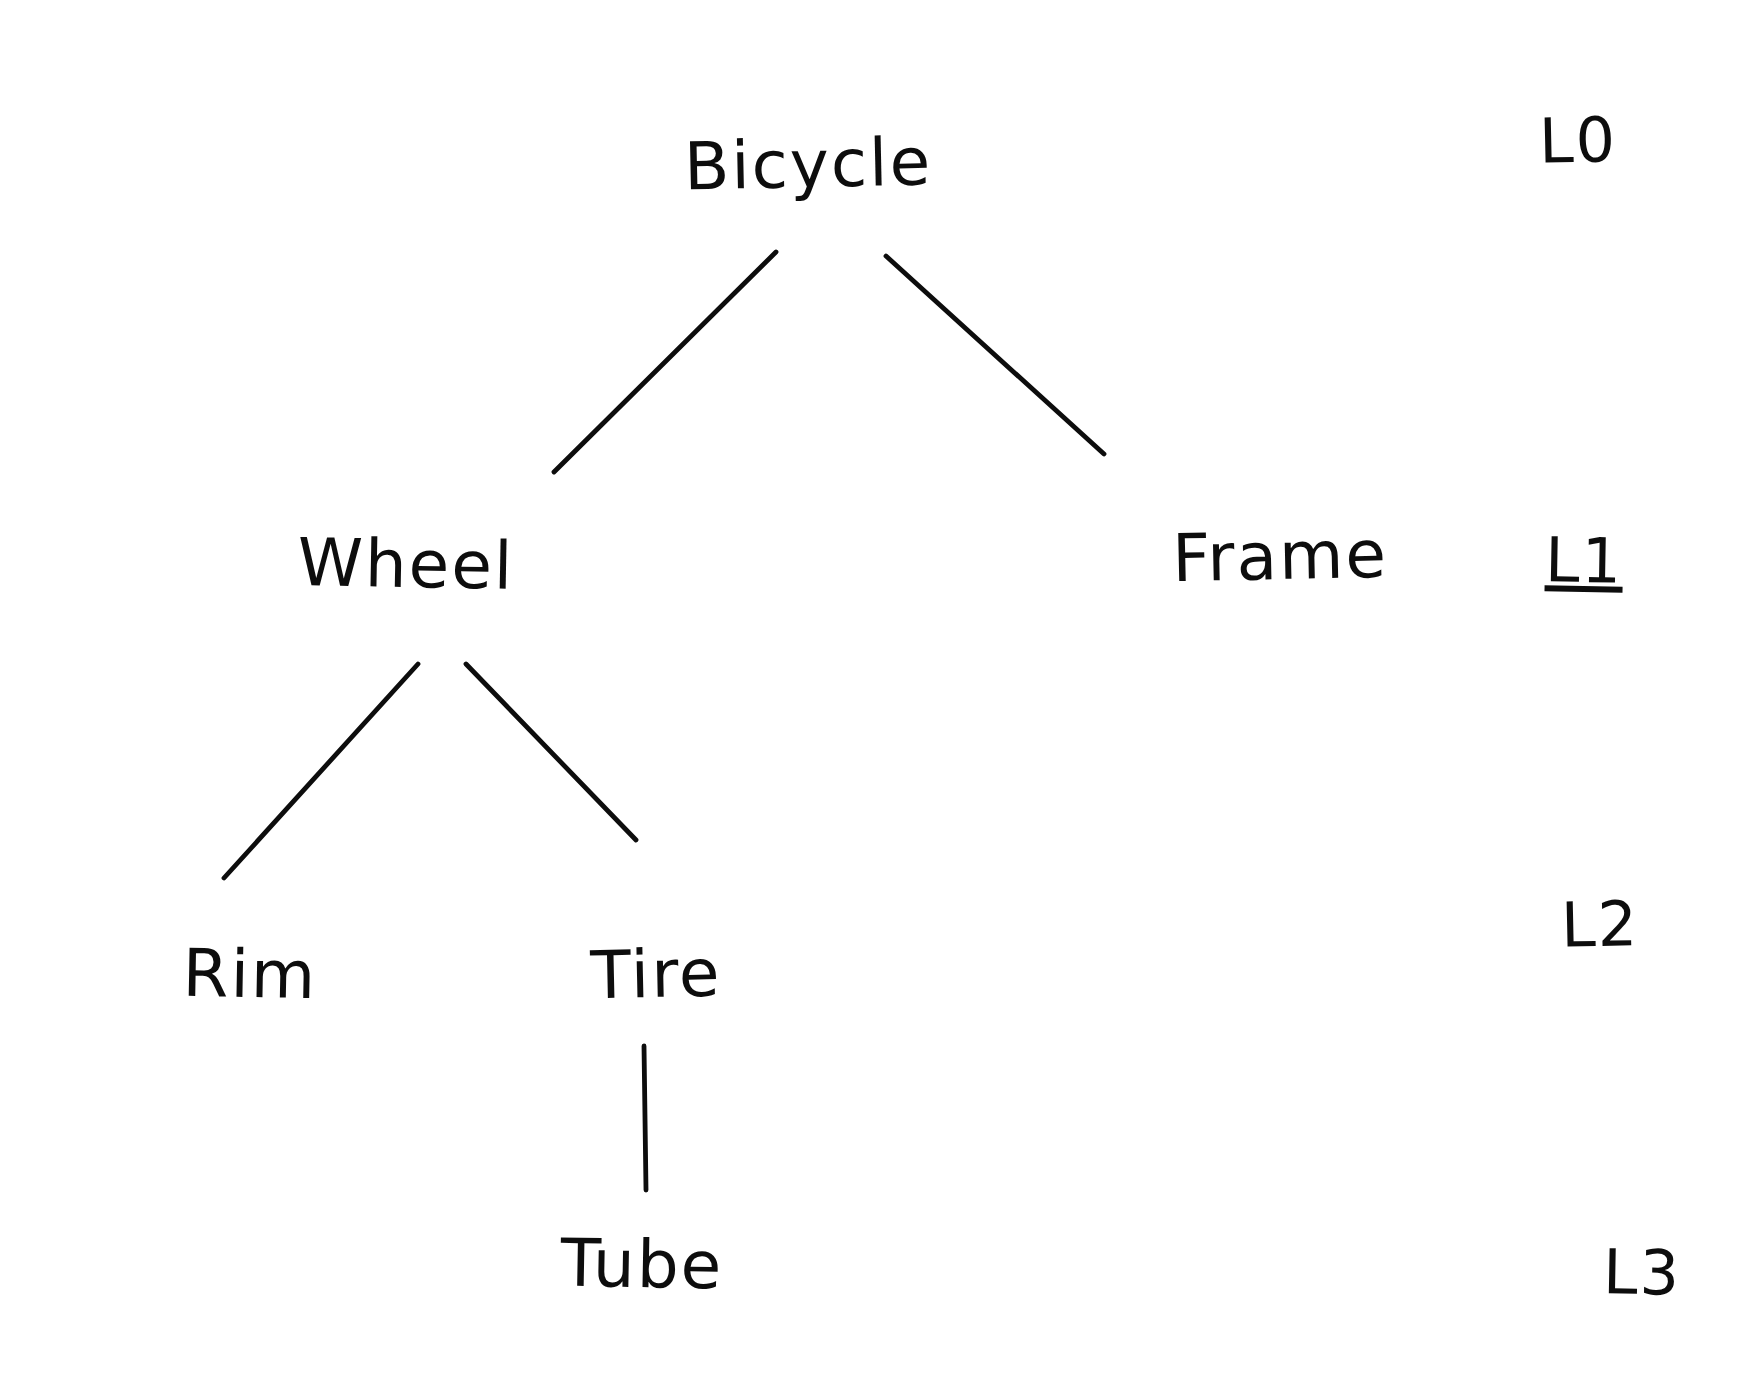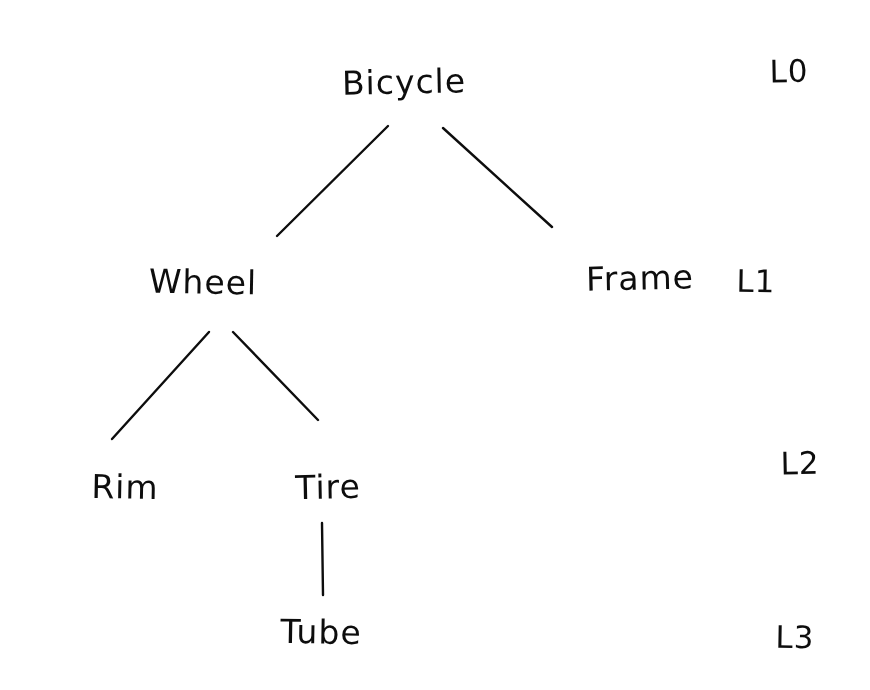--- a/index.html
+++ b/index.html
@@ -75,19 +75,19 @@
   <div class="node tilt-a" style="left:640px; top:278px;">Frame</div>
 
   <div class="node tilt-b" style="left:125px; top:487px;">Rim</div>
 
   <div class="node tilt-a" style="left:328px; top:487px;">Tire</div>
 
   <div class="node tilt-b" style="left:321px; top:632px;">Tube</div>
 
   <div class="level-label tilt-a" style="left:789px; top:71px;">L0</div>
 
-  <div class="level-label tilt-b" style="left:756px; top:281px;">L1</div>
+  <div class="level-label tilt-b" style="left:792px; top:281px;text-decoration:underline;">L1</div>
 
   <div class="level-label tilt-a" style="left:800px; top:463px;">L2</div>
 
-  <div class="level-label tilt-b" style="left:795px; top:637px;">L3</div>
+  <div class="level-label tilt-b" style="left:821px; top:637px;">L3</div>
 
 </div>
 
 </body></html>

